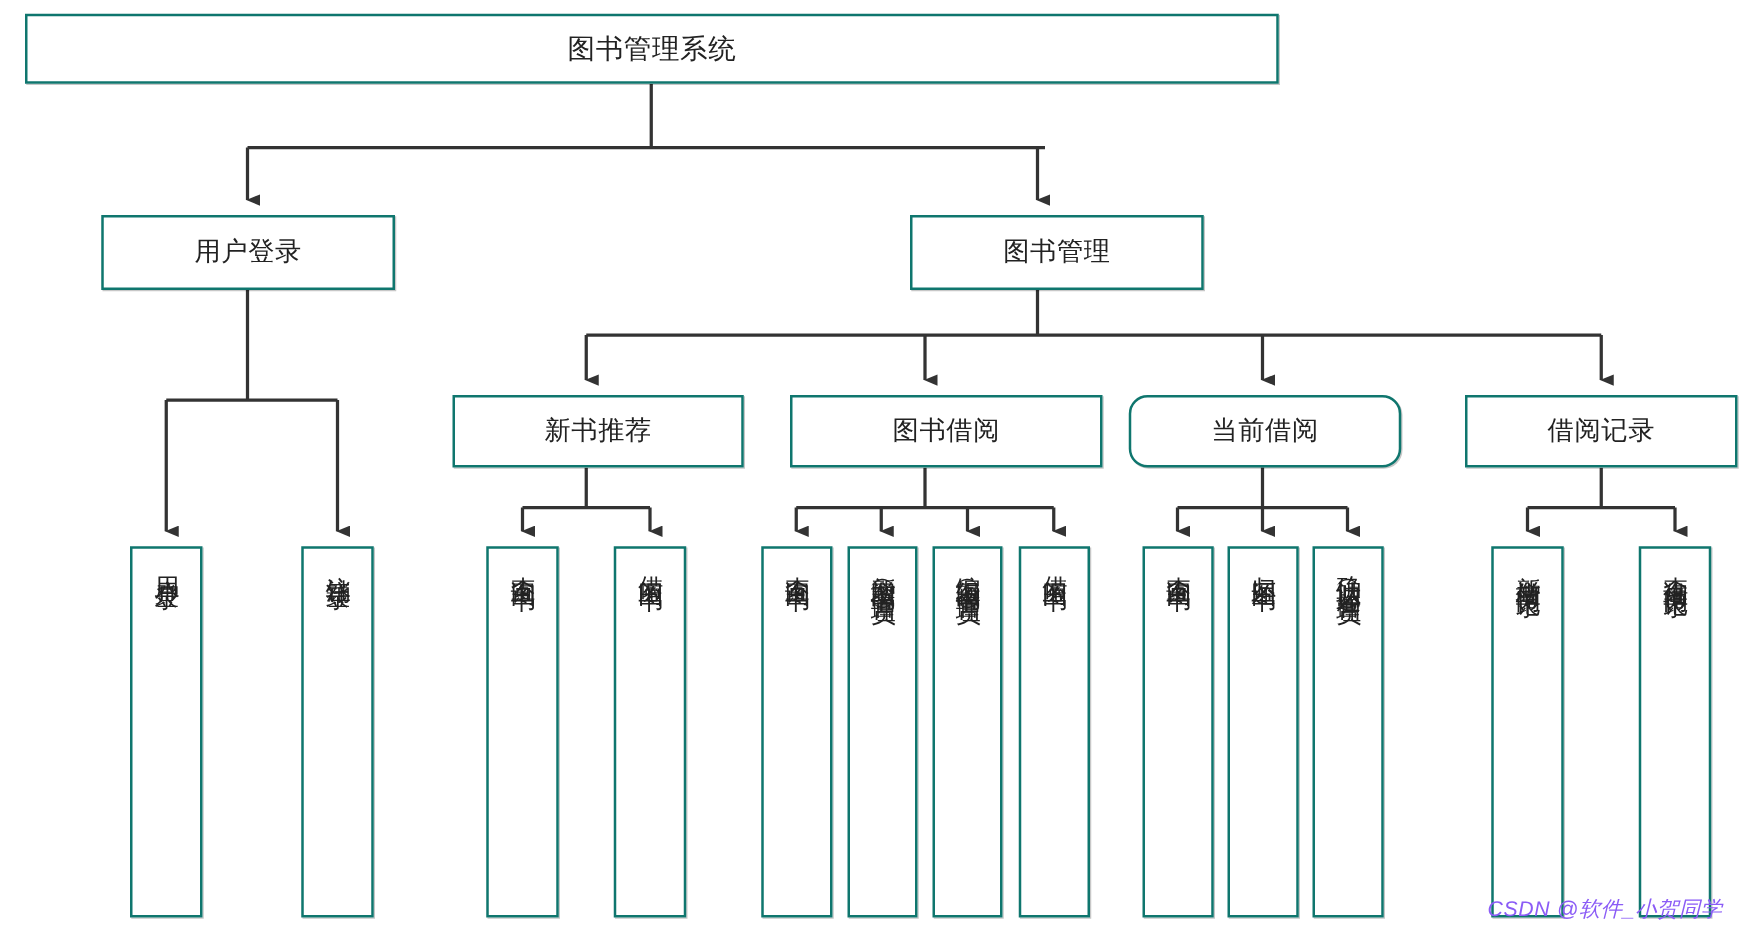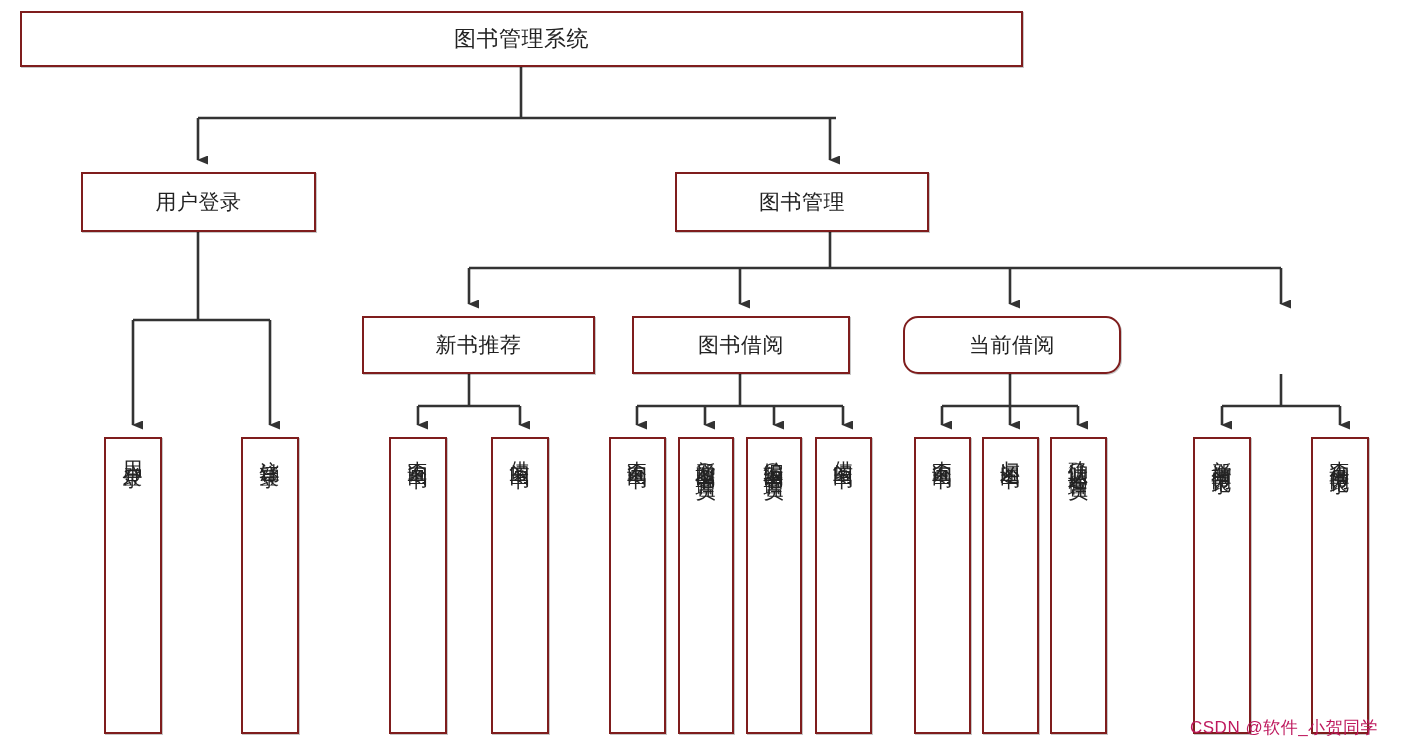--- a/index.html
+++ b/index.html
@@ -23,21 +23,21 @@
   svg.diagram-canvas {
     position: absolute;
     top: 0;
     left: 0;
     width: 1405px;
     height: 747px;
   }
   .node-box {
     position: absolute;
     box-sizing: border-box;
-    border: 2px solid #7f1d1d;
+    border: 2px solid #0f766e;
     background: #ffffff;
     display: flex;
     align-items: center;
     justify-content: center;
     box-shadow: 1px 1px 0 rgba(0,0,0,0.22);
   }
   .node-label {
     color: #222222;
     text-align: center;
     line-height: 1.22;
@@ -58,25 +58,26 @@
   }
   .node-box.vertical .node-label {
     writing-mode: vertical-rl;
     text-orientation: upright;
     font-size: 20px;
     letter-spacing: 3px;
     line-height: 1;
   }
   .watermark {
     position: absolute;
-    color: #be185d;
+    color: #8b5cf6;
     font-size: 17px;
     letter-spacing: 0.5px;
     white-space: nowrap;
     pointer-events: none;
+    font-style: italic;
   }
 </style>
 </head>
 <body>
 
 <div id="diagram-root">
 
   <svg class="diagram-canvas" viewBox="0 0 1405 747">
     <defs>
       <marker id="arrowhead" markerWidth="9" markerHeight="11" refX="4.5" refY="10" orient="auto" markerUnits="userSpaceOnUse">
@@ -127,33 +128,36 @@
     </g>
   </svg>
 
   <div class="node-box horizontal root" style="left:20px; top:11px; width:1003px; height:56px;">
     <span class="node-label">图书管理系统</span>
   </div>
 
   <div class="node-box horizontal" style="left:81px; top:172px; width:235px; height:60px;">
     <span class="node-label">用户登录</span>
   </div>
-  <div class="node-box horizontal" style="left:675px; top:172px; width:254px; height:60px;">
+  <div class="node-box horizontal" style="left:728px; top:172px; width:235px; height:60px;">
     <span class="node-label">图书管理</span>
   </div>
 
   <div class="node-box horizontal" style="left:362px; top:316px; width:233px; height:58px;">
     <span class="node-label">新书推荐</span>
   </div>
-  <div class="node-box horizontal" style="left:632px; top:316px; width:218px; height:58px;">
+  <div class="node-box horizontal" style="left:632px; top:316px; width:250px; height:58px;">
     <span class="node-label">图书借阅</span>
   </div>
   <div class="node-box horizontal" style="left:903px; top:316px; width:218px; height:58px;border-radius:15px;">
     <span class="node-label">当前借阅</span>
   </div>
+  <div class="node-box horizontal" style="left:1172px; top:316px; width:218px; height:58px;">
+    <span class="node-label">借阅记录</span>
+  </div>
 
   <div class="node-box vertical" style="left:104px; top:437px; width:58px; height:297px;">
     <span class="node-label">用户登录</span>
   </div>
   <div class="node-box vertical" style="left:241px; top:437px; width:58px; height:297px;">
     <span class="node-label">注销登录</span>
   </div>
 
   <div class="node-box vertical" style="left:389px; top:437px; width:58px; height:297px;">
     <span class="node-label">查询图书</span>

